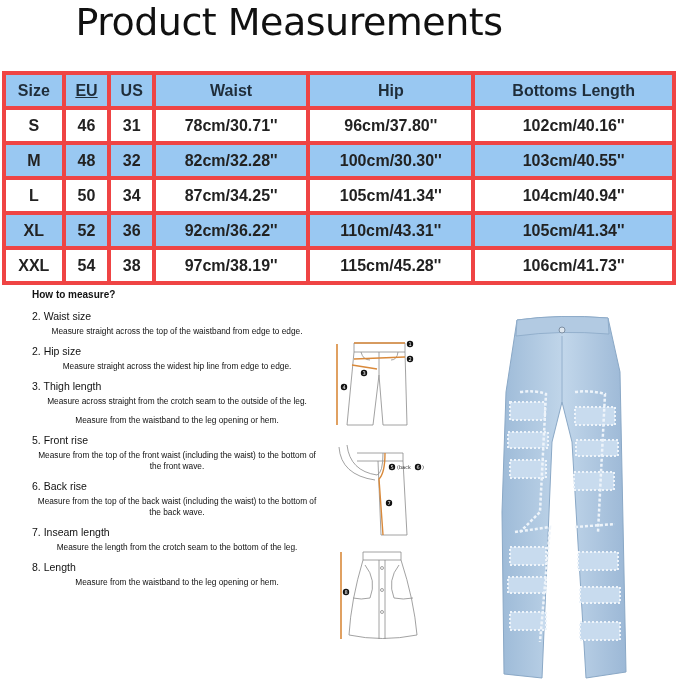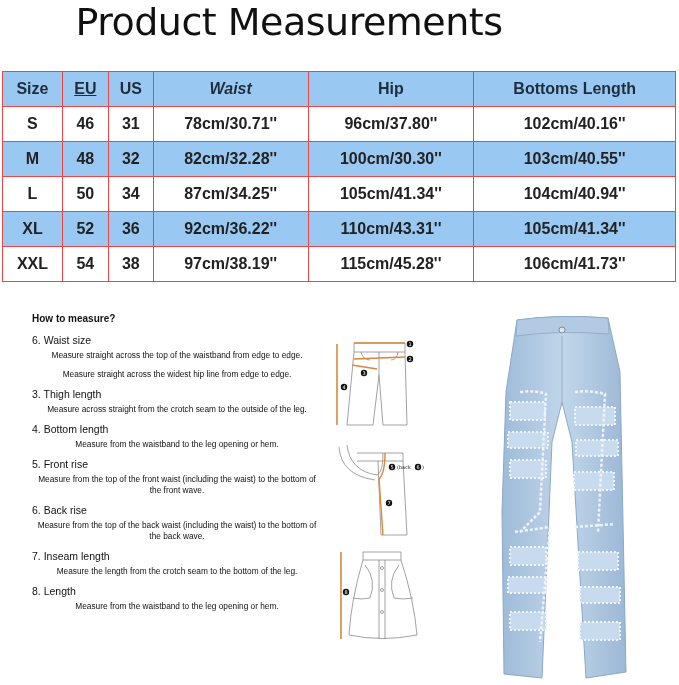--- a/index.html
+++ b/index.html
@@ -12,29 +12,29 @@
     font-size: 38px; line-height: 44px; color: #111; font-weight: normal;
     letter-spacing: -0.5px;
   }
 
   table.size-table {
     position: absolute; left: 2px; top: 71px; width: 674px; height: 210px;
     border-collapse: collapse; font-family: "Liberation Sans", sans-serif;
     font-weight: bold; font-size: 16px; color: #222;
   }
   table.size-table th, table.size-table td {
-    border: 1px solid #ef4444; text-align: center; height: 35px; padding: 0;
+    border: 4px solid #ef4444; text-align: center; height: 35px; padding: 0;
   }
   table.size-table th { background: #99c8f2; color: #1f2d3a; font-size: 16px; }
   table.size-table tr.alt td { background: #99c8f2; }
   table.size-table tr.plain td { background: #ffffff; }
   .c-size { width: 60px; } .c-eu { width: 46px; text-decoration: underline; } .c-us { width: 45px; }
-  .c-waist { width: 155px; font-style: italic; } .c-hip { width: 166px; } .c-len { width: 202px; }
-
-  .howto { position: absolute; left: 32px; top: 313px; width: 290px; font-family: "Liberation Sans", sans-serif; }
+  .c-waist { width: 155px; } .c-hip { width: 166px; } .c-len { width: 202px; }
+
+  .howto { position: absolute; left: 32px; top: 289px; width: 290px; font-family: "Liberation Sans", sans-serif; }
   .howto-title { font-size: 10px; font-weight: bold; color: #111; margin-bottom: 10px; }
   .step { margin-bottom: 8px; }
   .step-title { font-size: 10.5px; color: #111; margin-bottom: 4px; }
   .step-desc { font-size: 8.3px; color: #111; line-height: 11px; text-align: center; }
 
   .diagram { position: absolute; }
   .photo { position: absolute; left: 480px; top: 312px; width: 160px; height: 372px; }
 </style>
 </head>
 <body>
@@ -92,32 +92,32 @@
       <td>97cm/38.19''</td>
       <td>115cm/45.28''</td>
       <td>106cm/41.73''</td>
     </tr>
   </tbody>
 </table>
 
 <div class="howto">
   <div class="howto-title">How to measure?</div>
   <div class="step">
-    <div class="step-title">6. Waist size</div>
+    <div class="step-title">2. Waist size</div>
     <div class="step-desc">Measure straight across the top of the waistband from edge to edge.</div>
   </div>
   <div class="step">
+    <div class="step-title">2. Hip size</div>
     <div class="step-desc">Measure straight across the widest hip line from edge to edge.</div>
   </div>
   <div class="step">
     <div class="step-title">3. Thigh length</div>
     <div class="step-desc">Measure across straight from the crotch seam to the outside of the leg.</div>
   </div>
   <div class="step">
-    <div class="step-title">4. Bottom length</div>
     <div class="step-desc">Measure from the waistband to the leg opening or hem.</div>
   </div>
   <div class="step">
     <div class="step-title">5. Front rise</div>
     <div class="step-desc">Measure from the top of the front waist (including the waist) to the bottom of the front wave.</div>
   </div>
   <div class="step">
     <div class="step-title">6. Back rise</div>
     <div class="step-desc">Measure from the top of the back waist (including the waist) to the bottom of the back wave.</div>
   </div>

